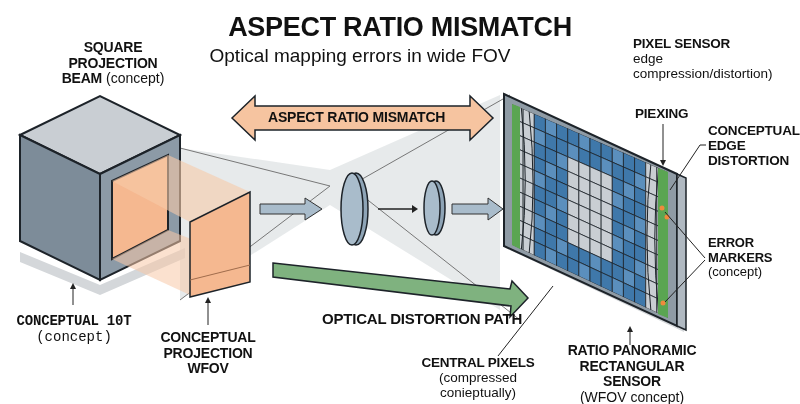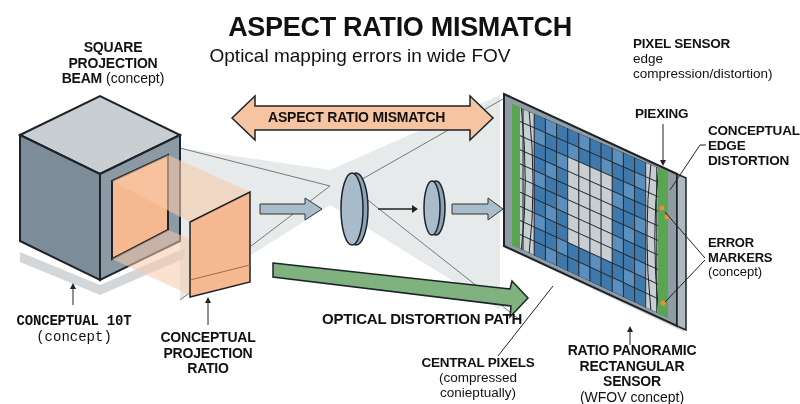--- a/index.html
+++ b/index.html
@@ -271,21 +271,21 @@
 </div>
 
 <div class="lbl" style="left:14px; top:314px; font-size:14px; text-align:center; width:120px;font-family:Liberation Mono, monospace;">
   <div class="b">CONCEPTUAL 10T</div>
   <div class="n">(concept)</div>
 </div>
 
 <div class="lbl b" style="left:160px; top:330px; font-size:14px; text-align:center; width:96px;">
   <div>CONCEPTUAL</div>
   <div>PROJECTION</div>
-  <div>RATIO</div>
+  <div>WFOV</div>
 </div>
 
 <div class="lbl b" style="left:268px; top:110px; font-size:14px;">ASPECT RATIO MISMATCH</div>
 
 <div class="lbl b" style="left:302px; top:311px; font-size:15px;margin-left:20px;">OPTICAL DISTORTION PATH</div>
 
 <div class="lbl" style="left:400px; top:355px; font-size:13.5px; text-align:center; width:156px;">
   <div class="b">CENTRAL PIXELS</div>
   <div class="n">(compressed conieptually)</div>
 </div>

